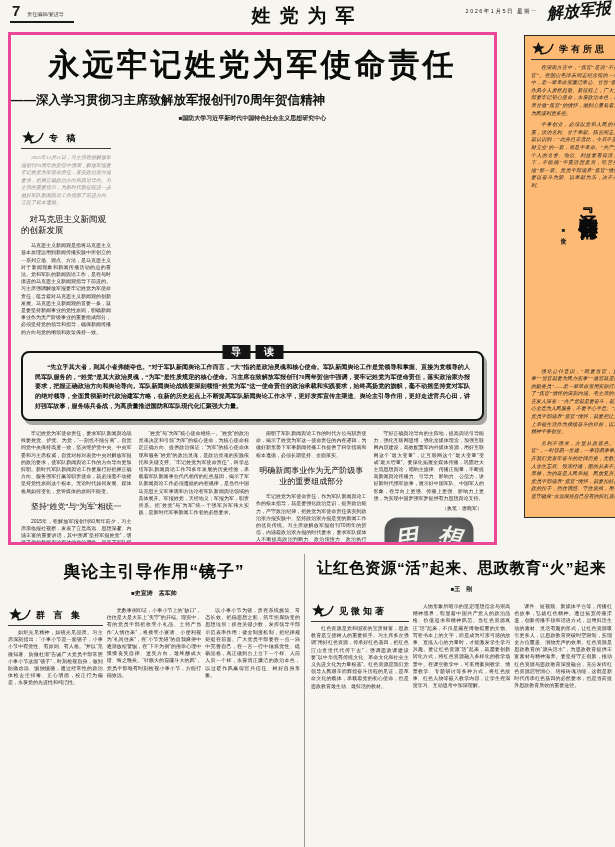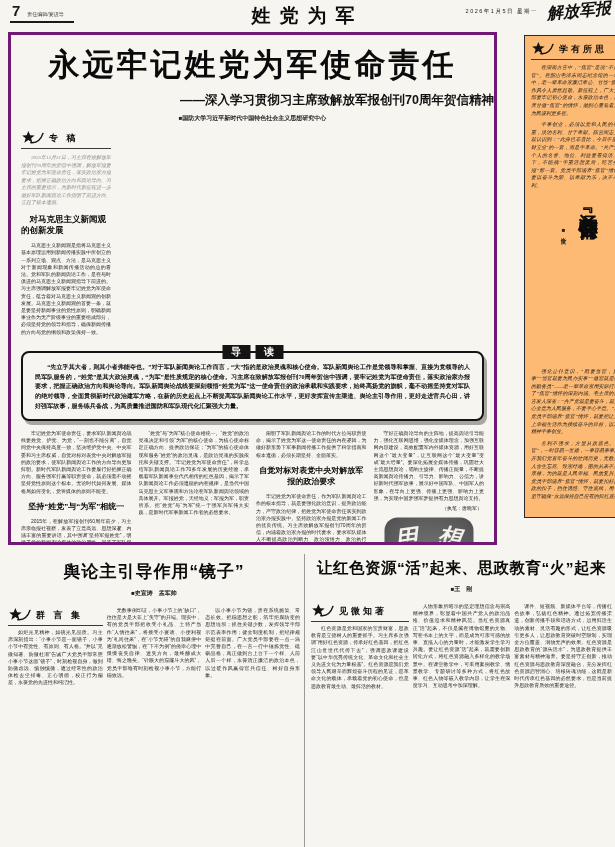--- a/index.html
+++ b/index.html
@@ -19,33 +19,33 @@
             font-size:16px;transform:rotate(-5deg);color:#111;white-space:nowrap;}
 
   
   .sec-label{display:flex;align-items:flex-end;gap:4px;border-bottom:1.5px solid #3a3a3a;
              padding-bottom:3px;margin-bottom:3px;}
   .starwrap{width:24px;height:15px;flex:none;}
   .sec-label-text{font-size:9px;font-weight:900;letter-spacing:3px;color:#0d0d0d;white-space:nowrap;}
 
   
   .main-box{position:absolute;left:8px;top:32px;width:489px;height:513px;box-sizing:border-box;
-            border:3px solid #701a75;overflow:hidden;}
+            border:3px solid #ec4899;overflow:hidden;}
   .main-headline{margin:9px 6px 0;text-align:center;font-size:31px;font-weight:900;
                  letter-spacing:3px;white-space:nowrap;color:#0b0b0b;}
-  .main-sub{margin-top:6px;text-align:right;font-size:12.5px;font-weight:bold;color:#111;}
+  .main-sub{margin-top:6px;text-align:left;font-size:12.5px;font-weight:bold;color:#111;}
   .main-byline{margin-top:5px;text-align:center;font-size:6px;font-weight:bold;color:#222;}
   .main-cols{display:flex;gap:7px;margin:7px 10px 0;height:372px;flex-direction:column;}
   .mcol1{width:90px;flex:none;overflow:hidden;}
   .main-right{flex:1;display:flex;flex-direction:column;min-width:0;}
 
   .intro{font-family:"Liberation Serif",serif;font-style:italic;color:#8d8d8d;
          font-size:5px;line-height:1.5;text-align:justify;text-indent:2em;margin:5px 0 3px;}
   .micro{font-size:5px;line-height:1.44;text-align:justify;color:#272727;text-indent:2em;margin:0 0 3px;}
-  .col-head{font-size:8px;font-weight:700;text-align:center;line-height:1.4;margin:6px 1px;color:#0c0c0c;}
+  .col-head{font-size:8px;font-weight:400;text-align:center;line-height:1.4;margin:6px 1px;color:#0c0c0c;}
   .col-head.first{text-align:left;text-indent:1em;font-size:8.5px;margin:7px 0 5px;}
 
   .daodu{position:relative;border:2.5px solid #141414;border-radius:8px;margin-top:5px;
          box-shadow:3px 4px 0 rgba(70,70,70,.45);padding:10px 12px 7px;background:#f7f5ef;}
   .daodu-tabs{position:absolute;top:-8px;left:50%;transform:translateX(-50%);display:flex;gap:5px;}
   .dtab{background:#141414;color:#fff;font-size:10px;font-weight:bold;padding:1px 9px;line-height:1.25;}
   .daodu-text{font-family:"Liberation Serif",serif;font-size:6.1px;line-height:1.62;font-weight:600;
               text-align:justify;text-indent:2em;color:#111;margin:0;}
 
   .four-cols{display:flex;gap:7px;margin-top:9px;flex:1;min-height:0;}
@@ -124,21 +124,21 @@
           <div class="fcol">
             <p class="micro">牢记姓党为军使命责任，要求军队新闻舆论战线要姓党、护党、为党，“一刻也不能分离”，自觉同党中央保持高度一致，坚决维护党中央、中央军委和习主席权威，自觉对标对表党中央对解放军报的政治要求，使军队新闻舆论工作的方向导向更加鲜明。新时代军队新闻舆论工作要履行好把握正确方向、服务强军打赢等职责使命，就必须毫不动摇坚持党性原则这个根本。无论时代如何发展、媒体格局如何变化，党管媒体的原则不能变。</p>
             <div class="col-head">坚持“姓党”与“为军”相统一</div>
             <p class="micro">2015年，在解放军报创刊60周年前夕，习主席亲临报社视察，发表了立意高远、思想深邃、内涵丰富的重要讲话，其中强调“坚持军报姓党”，明确了党的新闻舆论媒体的政治属性，回答了军队媒体举什么旗、走什么路的根本问题。</p>
           </div>
           <div class="fcol">
             <p class="micro">“姓党”与“为军”核心使命相统一。“姓党”的政治灵魂决定和引领“为军”的核心使命，为核心使命标定正确方向、提供政治保证；“为军”的核心使命体现和服务“姓党”的政治灵魂，是政治灵魂的实践依托和关键支撑。“牢记姓党为军使命责任”，科学总结军队新闻舆论工作70多年发展的历史经验，承载着军队新闻事业代代相传的红色基因，揭示了军队新闻舆论工作必须遵循的内在规律，是当代中国马克思主义军事观和方法论在军队新闻舆论领域的具体展开。军报姓党，天经地义；军报为军，职责所系。把“姓党”与“为军”统一于强军兴军伟大实践，是新时代军事新闻工作者的必然要求。</p>
           </div>
           <div class="fcol">
             <p class="micro">阐明了军队新闻舆论工作的时代方位与职责使命，揭示了姓党为军这一使命责任的内在逻辑，为做好新形势下军事新闻传播工作提供了科学指南和根本遵循，必须长期坚持、全面落实。</p>
-            <div class="col-head">自觉对标对表党中央对解放军报的政治要求</div>
+            <div class="col-head">明确新闻事业作为无产阶级事业的重要组成部分</div>
             <p class="micro">牢记姓党为军使命责任，作为军队新闻舆论工作的根本指导，就是要强化政治意识，提升政治能力，严守政治纪律，把姓党为军使命责任落实到政治家办报实践中。坚持政治家办报是党的新闻工作的优良传统。习主席致解放军报创刊70周年的贺信，内涵着政治家办报的时代要求，要求军队媒体人不断提高政治判断力、政治领悟力、政治执行力，自觉在思想上政治上行动上同党中央保持高度一致，当好意识形态领域斗争的生力军。</p>
           </div>
           <div class="fcol">
             <p class="micro">守好正确舆论导向的主阵地，提高舆论引导能力，强化互联网思维，强化全媒体理念，加强互联网内容建设，高效配置军内外媒体资源，用好互联网这个“最大变量”，让互联网这个“最大变量”变成“最大增量”。要深化拓展全媒体传播，巩固壮大主流思想舆论，唱响主旋律、传播正能量，不断提高新闻舆论传播力、引导力、影响力、公信力，讲好新时代强军故事，展示好中国军队、中国军人的形象，在导向上更强、传播上更强、影响力上更强，为实现中国梦强军梦提供有力思想舆论支持。</p>
             <div class="credit">（执笔：唐晓军）</div>
             <svg class="seal" width="92" height="74" viewBox="0 0 92 74">
               <defs>
                 <radialGradient id="sg" cx="50%" cy="45%" r="75%">
                   <stop offset="0%" stop-color="#717171"></stop>
                   <stop offset="70%" stop-color="#585858"></stop>

